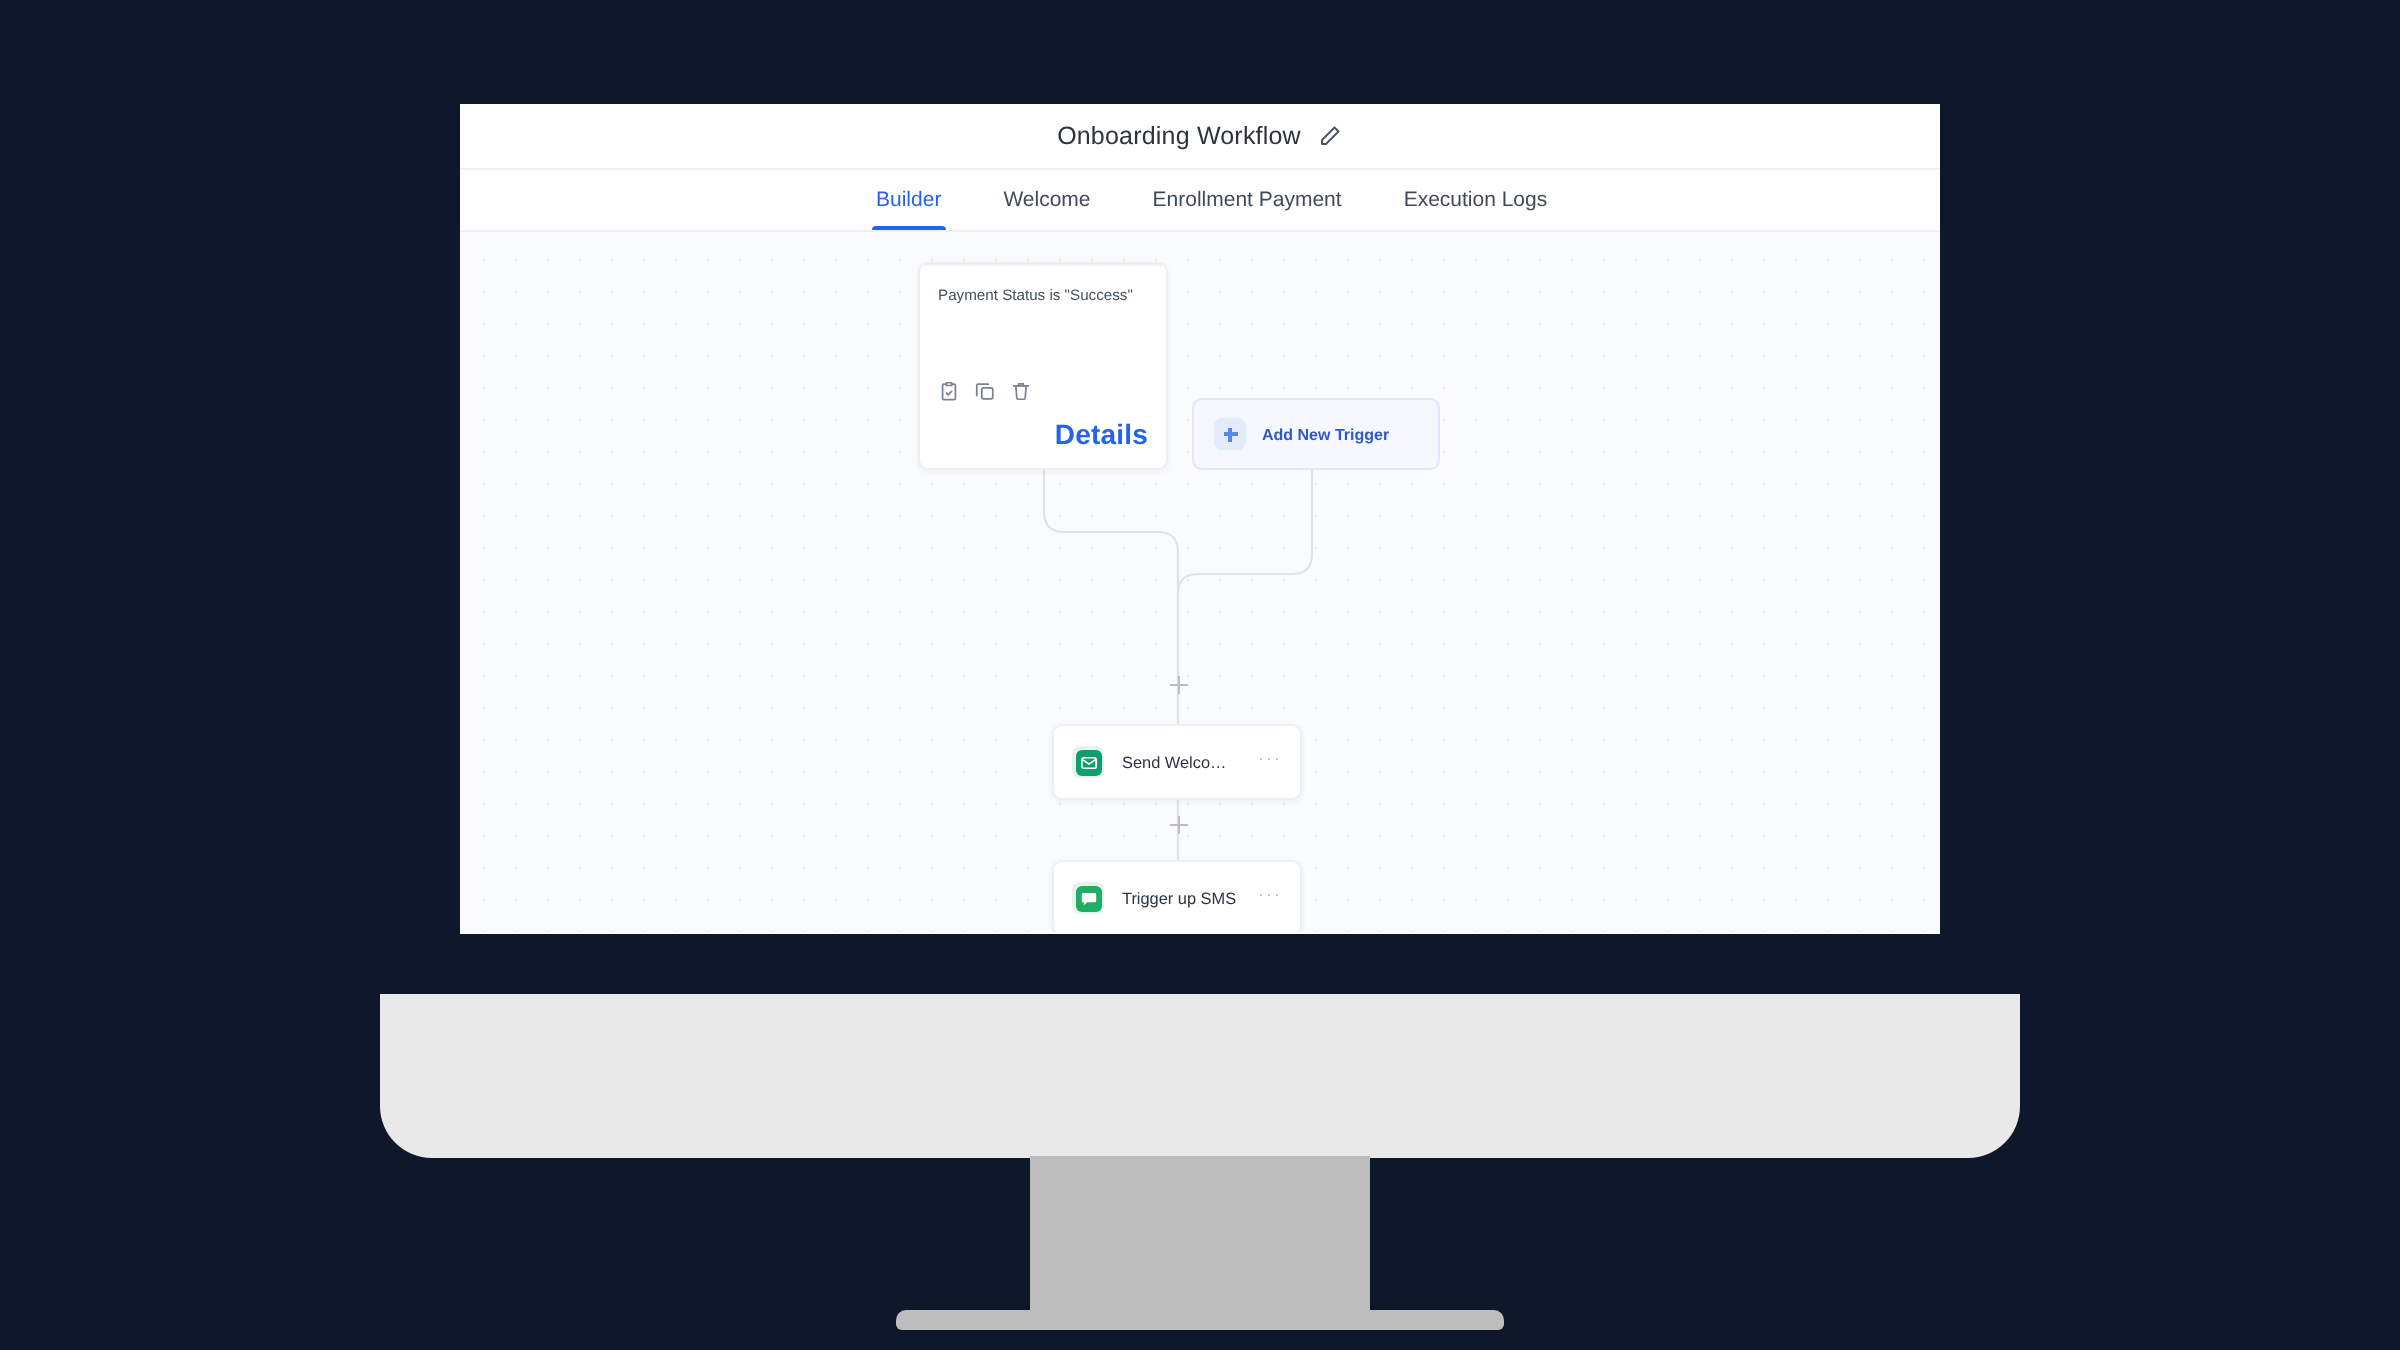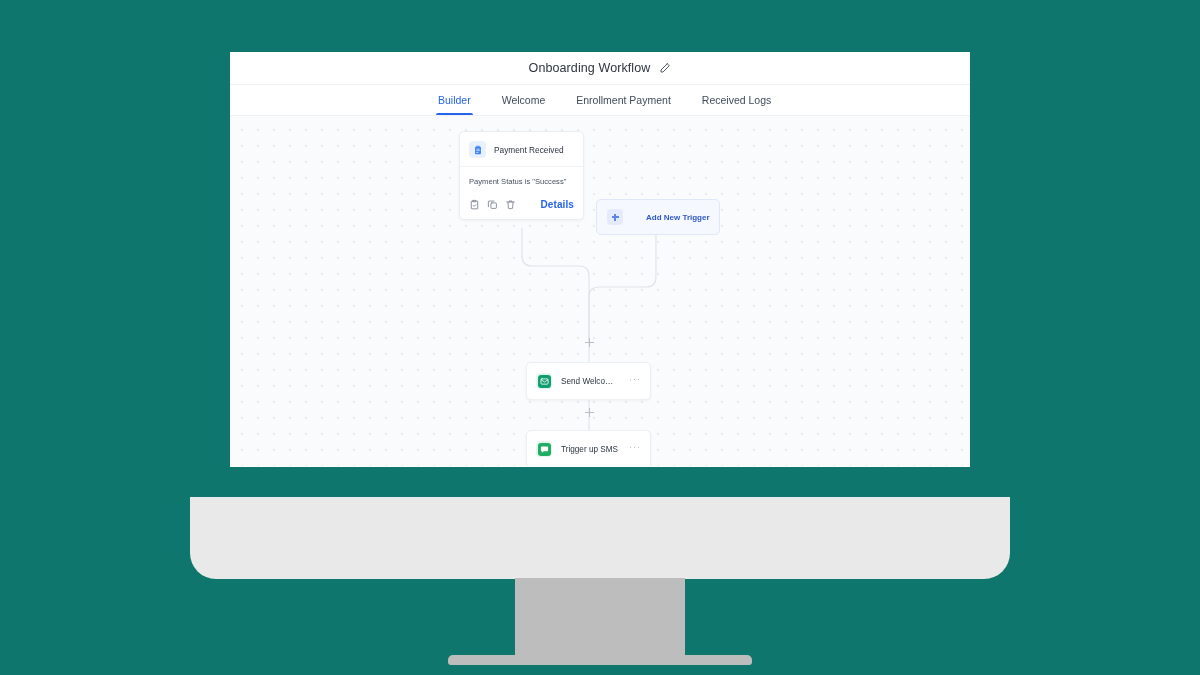--- a/index.html
+++ b/index.html
@@ -10,21 +10,21 @@
     height: 675px;
     background: #000000;
     overflow: hidden;
     font-family: "Liberation Sans", sans-serif;
   }
 
   #stage {
     position: relative;
     width: 1200px;
     height: 675px;
-    background: #0f766e;
+    background: #0f172a;
   }
 
   
   #monitor-chin {
     position: absolute;
     left: 190px;
     top: 497px;
     width: 820px;
     height: 82px;
     background: #e9e9e9;
@@ -233,40 +233,41 @@
   }
   .icon-btn {
     width: 11px; height: 11px;
     display: flex;
     align-items: center;
     justify-content: center;
     cursor: pointer;
   }
   .icon-btn svg { display: block; }
   .details-link {
-    font-size: 10px;
+    font-size: 14px;
     color: #2563eb;
     font-weight: 700;
     cursor: pointer;
     letter-spacing: 0.1px;
+    margin-top: 44px;
   }
 
   
   .add-trigger {
     position: absolute;
     left: 366px;
     top: 83px;
     width: 124px;
     height: 36px;
     background: #f5f8ff;
     border: 1px solid #dfe7fb;
     border-radius: 5px;
     display: flex;
     align-items: center;
-    gap: 23px;
+    gap: 8px;
     padding: 0 10px;
     cursor: pointer;
     z-index: 2;
   }
   .add-trigger-icon {
     width: 16px; height: 16px;
     border-radius: 4px;
     background: #e3ebfd;
     display: flex;
     align-items: center;
@@ -365,21 +366,21 @@
       <div class="tab active">
         <span>Builder</span>
       </div>
       <div class="tab">
         <span>Welcome</span>
       </div>
       <div class="tab">
         <span>Enrollment Payment</span>
       </div>
       <div class="tab">
-        <span>Received Logs</span>
+        <span>Execution Logs</span>
       </div>
     </div>
 
     <div id="canvas">
 
       <svg id="connectors" viewBox="0 0 740 350" preserveAspectRatio="none">
         <g fill="none" stroke="#dfe3e9" stroke-width="1.1" stroke-linecap="round">
 
           <path d="M292,112 L292,140 Q292,150 302,150 L349,150 Q359,150 359,160 L359,226"></path>
 
@@ -390,31 +391,20 @@
           <path d="M359,284 L359,330"></path>
 
           <path d="M359,352 L359,398"></path>
         </g>
       </svg>
 
       <div class="spine-plus" style="top:226px"></div>
       <div class="spine-plus" style="top:296px"></div>
 
       <div class="trigger-card">
-        <div class="trigger-head">
-          <span class="trigger-icon">
-            <svg width="10" height="10" viewBox="0 0 24 24" fill="#3b82f6">
-              <path d="M9 2h6a1 1 0 0 1 1 1v1h1.5A1.5 1.5 0 0 1 19 5.5v15A1.5 1.5 0 0 1 17.5 22h-11A1.5 1.5 0 0 1 5 20.5v-15A1.5 1.5 0 0 1 6.5 4H8V3a1 1 0 0 1 1-1zm0 2v1h6V4H9z"></path>
-              <rect x="8" y="9" width="8" height="1.6" fill="#ffffff"></rect>
-              <rect x="8" y="13" width="8" height="1.6" fill="#ffffff"></rect>
-              <rect x="8" y="17" width="5" height="1.6" fill="#ffffff"></rect>
-            </svg>
-          </span>
-          <span class="trigger-name">Payment Received</span>
-        </div>
         <div class="trigger-divider"></div>
         <div class="trigger-condition">Payment Status is "Success"</div>
         <div class="trigger-foot">
           <div class="trigger-actions">
             <span class="icon-btn">
               <svg width="11" height="11" viewBox="0 0 24 24" fill="none" stroke="#7a828e" stroke-width="1.9" stroke-linecap="round" stroke-linejoin="round">
                 <path d="M9 3h6v3H9z"></path>
                 <path d="M15 4.5h2.5A1.5 1.5 0 0 1 19 6v14a1.5 1.5 0 0 1-1.5 1.5h-11A1.5 1.5 0 0 1 5 20V6a1.5 1.5 0 0 1 1.5-1.5H9"></path>
                 <path d="M9.2 14.2l2 2 3.6-3.8"></path>
               </svg>

